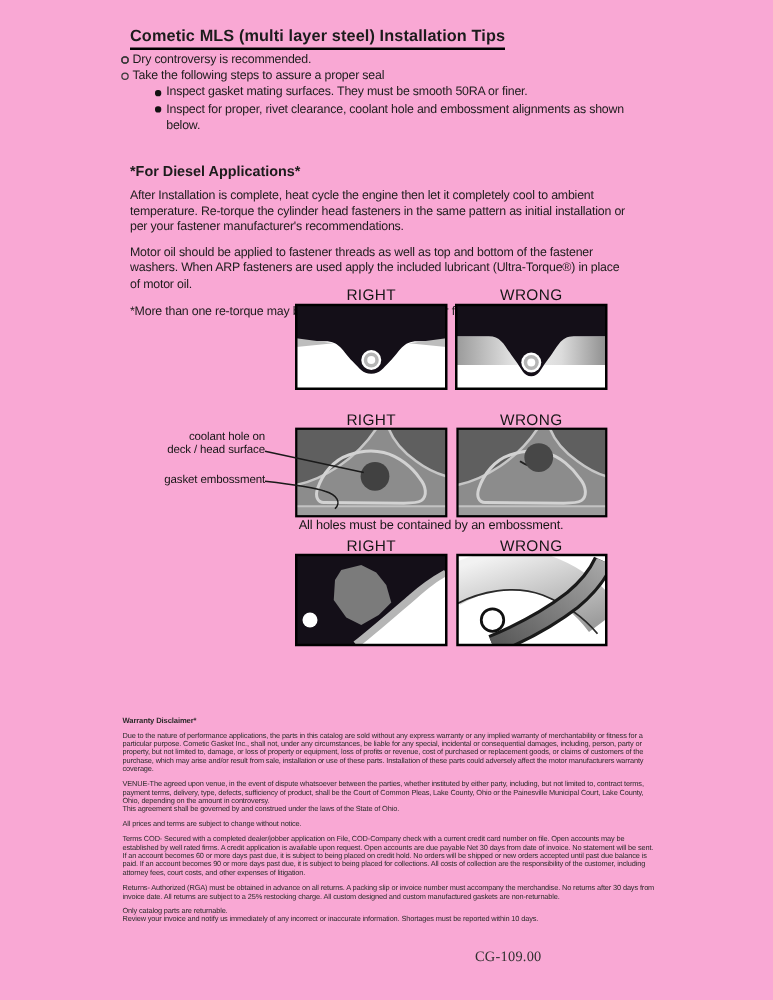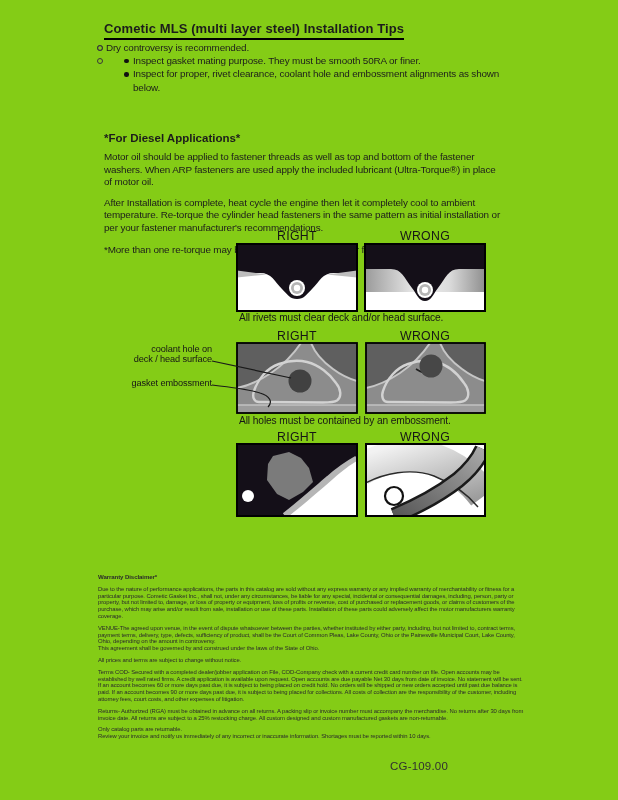--- a/index.html
+++ b/index.html
@@ -1,16 +1,16 @@
 <!DOCTYPE html>
 <html><head>
 <meta charset="utf-8">
 <style>
   html,body{margin:0;padding:0;background:#fff;}
-  .doc{position:relative;width:618px;height:800px;background:#84cc16;overflow:hidden;
+  .doc{position:relative;width:618px;height:800px;background:#f9a8d4;overflow:hidden;
        font-family:"Liberation Sans",sans-serif;color:#1c1c1c;}
 
   .title{position:absolute;left:104px;top:21px;font-size:13px;font-weight:bold;
          letter-spacing:.1px;border-bottom:2px solid #000;padding-bottom:2px;}
 
   .bullets{position:absolute;left:97px;top:41px;width:410px;font-size:9.9px;
            letter-spacing:-.15px;line-height:13.2px;}
   .b-item{position:relative;padding-left:9px;}
   .b-item .o-marker{position:absolute;left:0;top:4.2px;width:4px;height:4px;
            border:1px solid #3a3a3a;border-radius:50%;}
@@ -28,54 +28,55 @@
             letter-spacing:.3px;color:#161616;}
   .dg-caption{position:absolute;font-size:10.2px;letter-spacing:-.1px;line-height:11.5px;color:#161616;}
   .callout{position:absolute;text-align:right;font-size:9.2px;line-height:9.8px;
            letter-spacing:-.1px;color:#161616;}
 
   .legal{position:absolute;left:98px;top:574px;width:426px;font-size:5.9px;
          letter-spacing:-.1px;line-height:6.8px;color:#2b2b2b;}
   .legal .lg-head{font-weight:bold;font-size:6.1px;margin-bottom:5px;}
   .legal .lg-block{margin-bottom:5px;}
 
-  .page-code{position:absolute;left:390px;top:760px;font-size:11.5px;color:#303030;letter-spacing:.2px;}
+  .page-code{position:absolute;left:380px;top:760px;font-size:11.5px;color:#303030;letter-spacing:.2px;font-family:Liberation Serif, serif;}
 </style>
 </head>
 <body>
 
 <div class="doc">
 
   <div class="title">Cometic MLS (multi layer steel) Installation Tips</div>
 
   <div class="bullets">
     <div class="b-item">
       <span class="o-marker"></span>
     </div>
     <div class="b-item">
       <span class="o-marker"></span>
       <span>Dry controversy is recommended.</span>
     </div>
     <div class="b-item">
       <span class="o-marker"></span>
+      <span>Take the following steps to assure a proper seal</span>
     </div>
     <div class="b-sub">
       <span class="f-marker"></span>
-      <span>Inspect gasket mating purpose.  They must be smooth 50RA or finer.</span>
+      <span>Inspect gasket mating surfaces.  They must be smooth 50RA or finer.</span>
     </div>
     <div class="b-sub">
       <span class="f-marker"></span>
       <span>Inspect for proper, rivet clearance, coolant hole and embossment alignments as shown below.</span>
     </div>
   </div>
 
   <div class="diesel">
     <h2>*For Diesel Applications*</h2>
+    <p>After Installation is complete, heat cycle the engine then let it completely cool to ambient temperature. Re-torque the cylinder head fasteners in the same pattern as initial installation or per your fastener manufacturer's recommendations.</p>
     <p>Motor oil should be applied to fastener threads as well as top and bottom of the fastener washers. When ARP fasteners are used apply the included lubricant (Ultra-Torque®) in place of motor oil.</p>
-    <p>After Installation is complete, heat cycle the engine then let it completely cool to ambient temperature. Re-torque the cylinder head fasteners in the same pattern as initial installation or per your fastener manufacturer's recommendations.</p>
     <p class="note">*More than one re-torque may be required to achieve proper fastener stretch*</p>
   </div>
 
   <svg style="position:absolute;left:110px;top:230px;" width="420" height="310" viewBox="0 0 420 310">
     <defs>
       <linearGradient id="gw" x1="0" y1="0" x2="1" y2="0">
         <stop offset="0" stop-color="#9a9a9a"></stop>
           <stop offset=".45" stop-color="#f0f0f0"></stop>
         <stop offset=".7" stop-color="#dcdcdc"></stop>
           <stop offset="1" stop-color="#8f8f8f"></stop>
@@ -187,21 +188,20 @@
       </g>
       <rect x="0" y="0" width="119" height="72" fill="none" stroke="#000" stroke-width="2"></rect>
     </g>
 
     <path d="M102,131 L181,148" stroke="#1a1a1a" stroke-width="1.2" fill="none"></path>
     <path d="M102,155 C128,158 142,160 150,163 C160,166 163,172 158,177" stroke="#1a1a1a" stroke-width="1.2" fill="none"></path>
   </svg>
 
   <div class="dg-label" style="left:255px;top:229px;">RIGHT</div>
   <div class="dg-label" style="left:383px;top:229px;">WRONG</div>
-  <div class="dg-caption" style="left:239px;top:312px;">All rivets must clear deck and/or head surface.</div>
 
   <div class="dg-label" style="left:255px;top:329px;">RIGHT</div>
   <div class="dg-label" style="left:383px;top:329px;">WRONG</div>
   <div class="dg-caption" style="left:239px;top:415px;">All holes must be contained by an embossment.</div>
 
   <div class="dg-label" style="left:255px;top:430px;">RIGHT</div>
   <div class="dg-label" style="left:383px;top:430px;">WRONG</div>
 
   <div class="callout" style="right:406px;top:345px;width:120px;">
     <div>coolant hole on</div>

